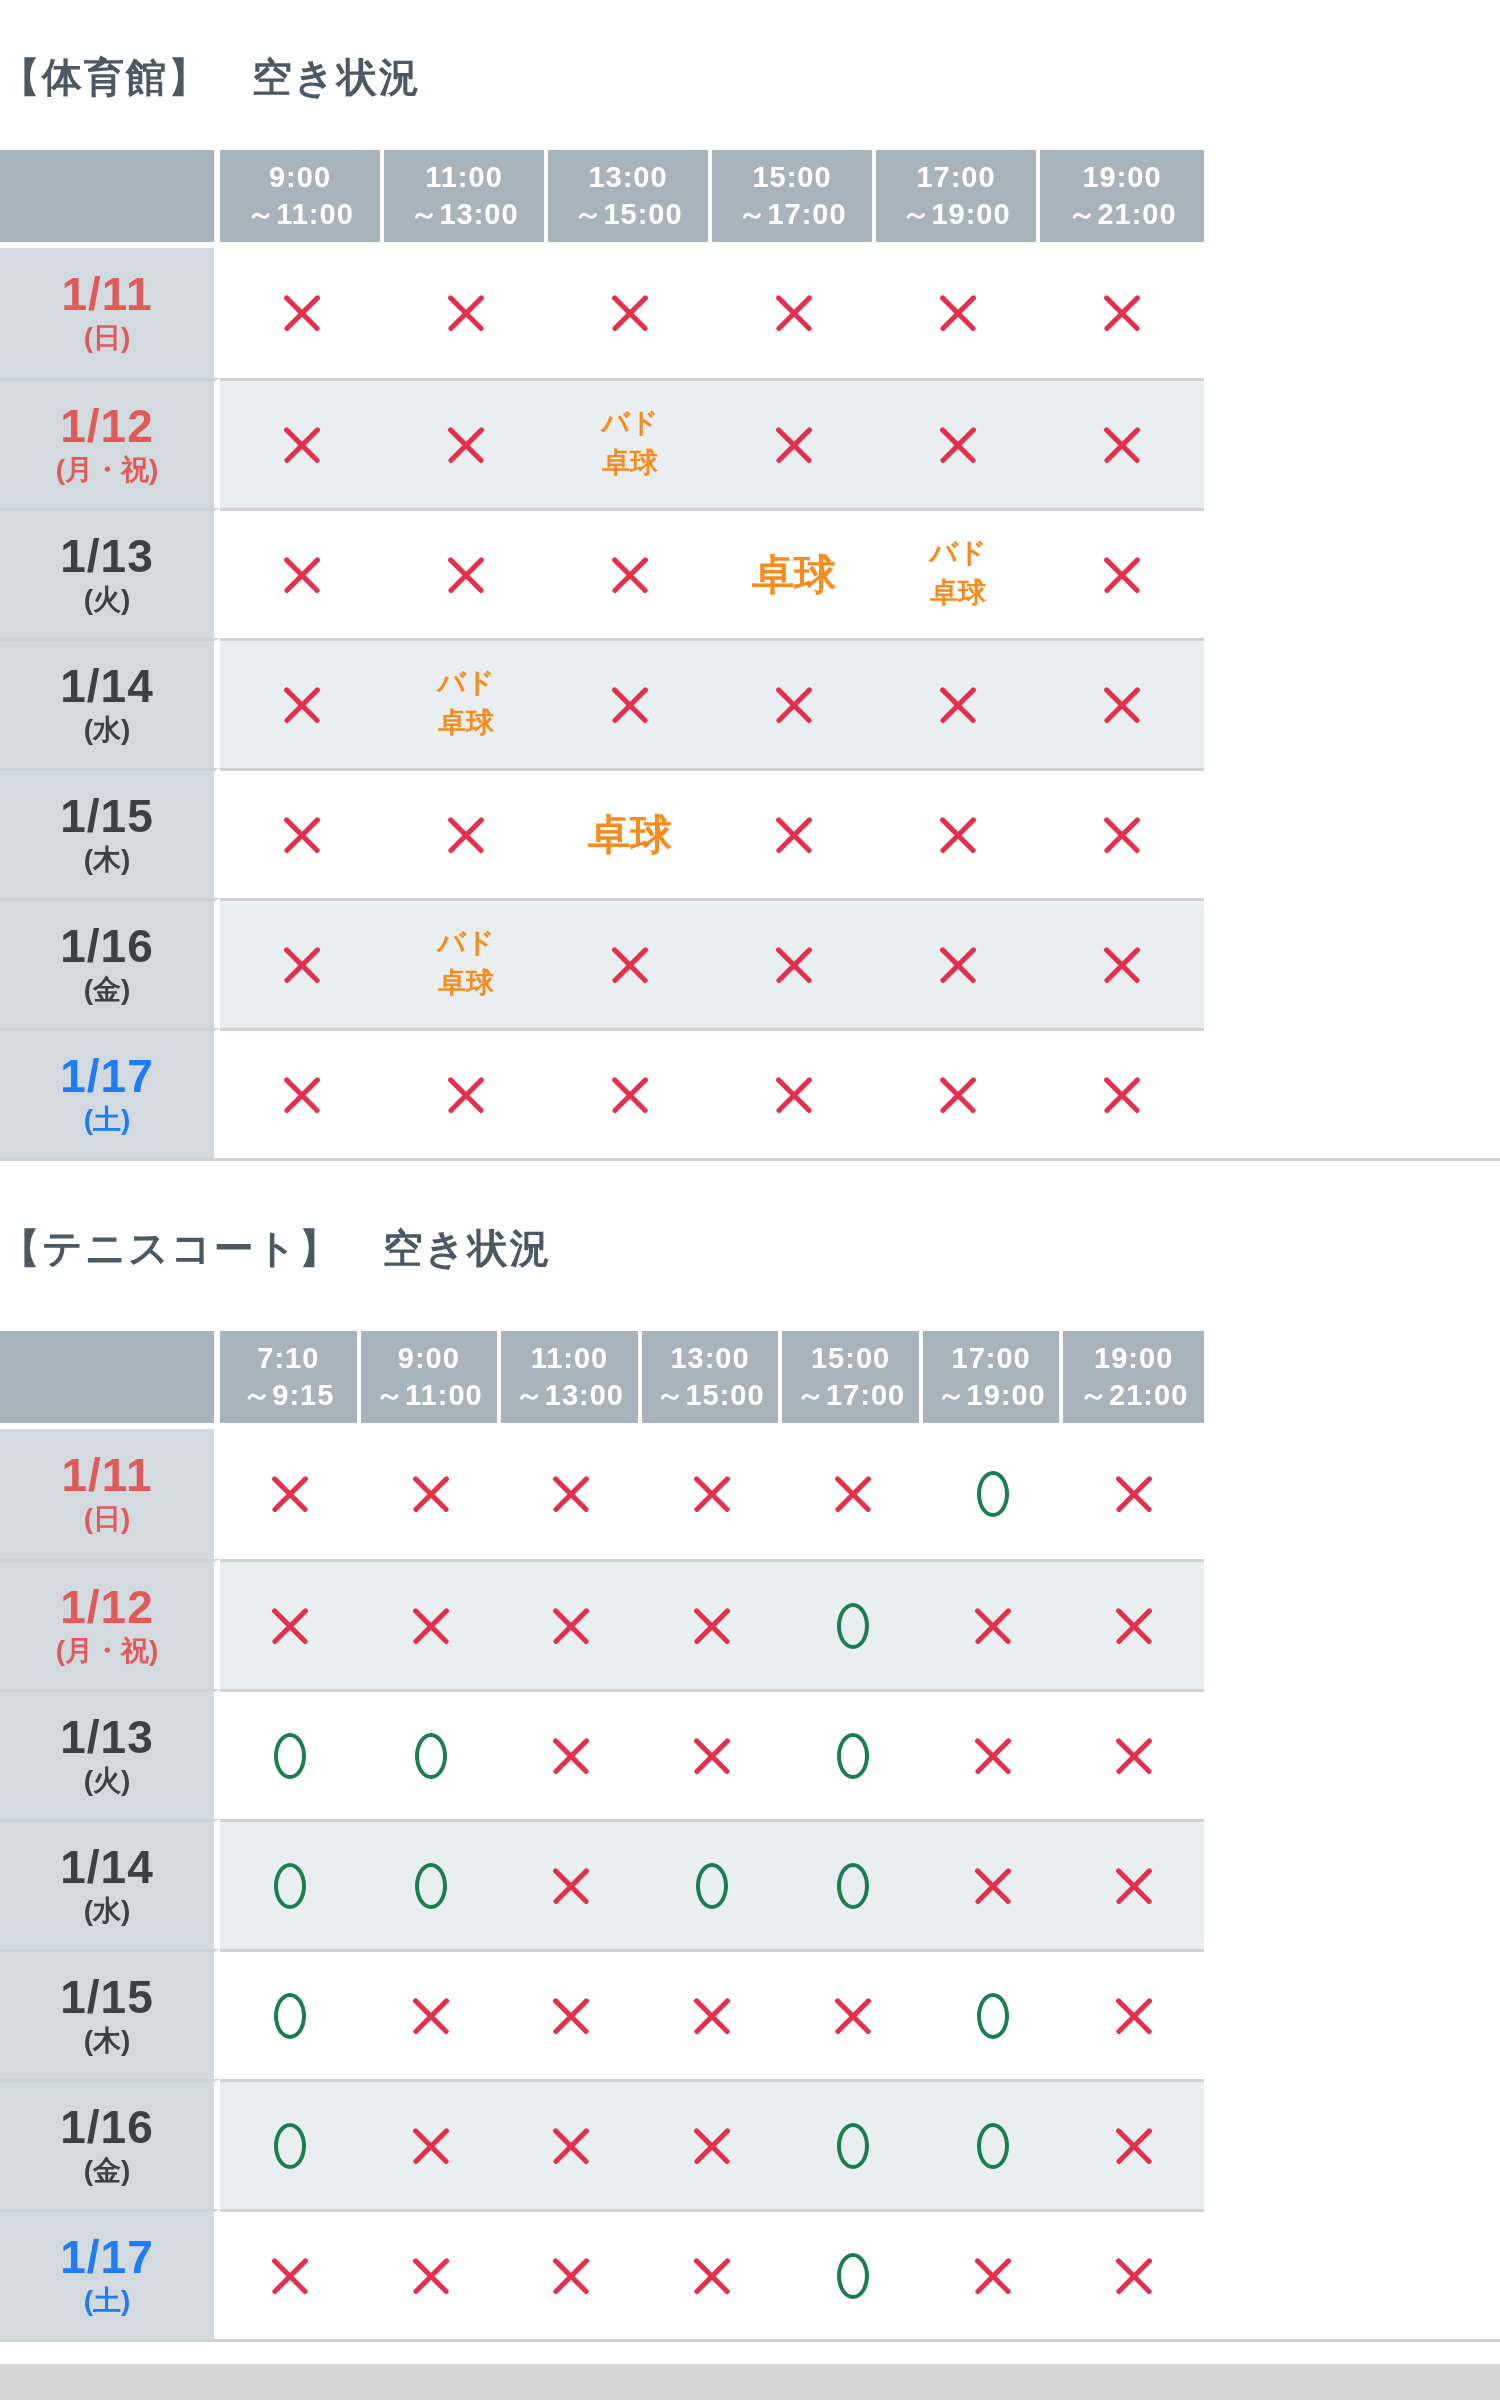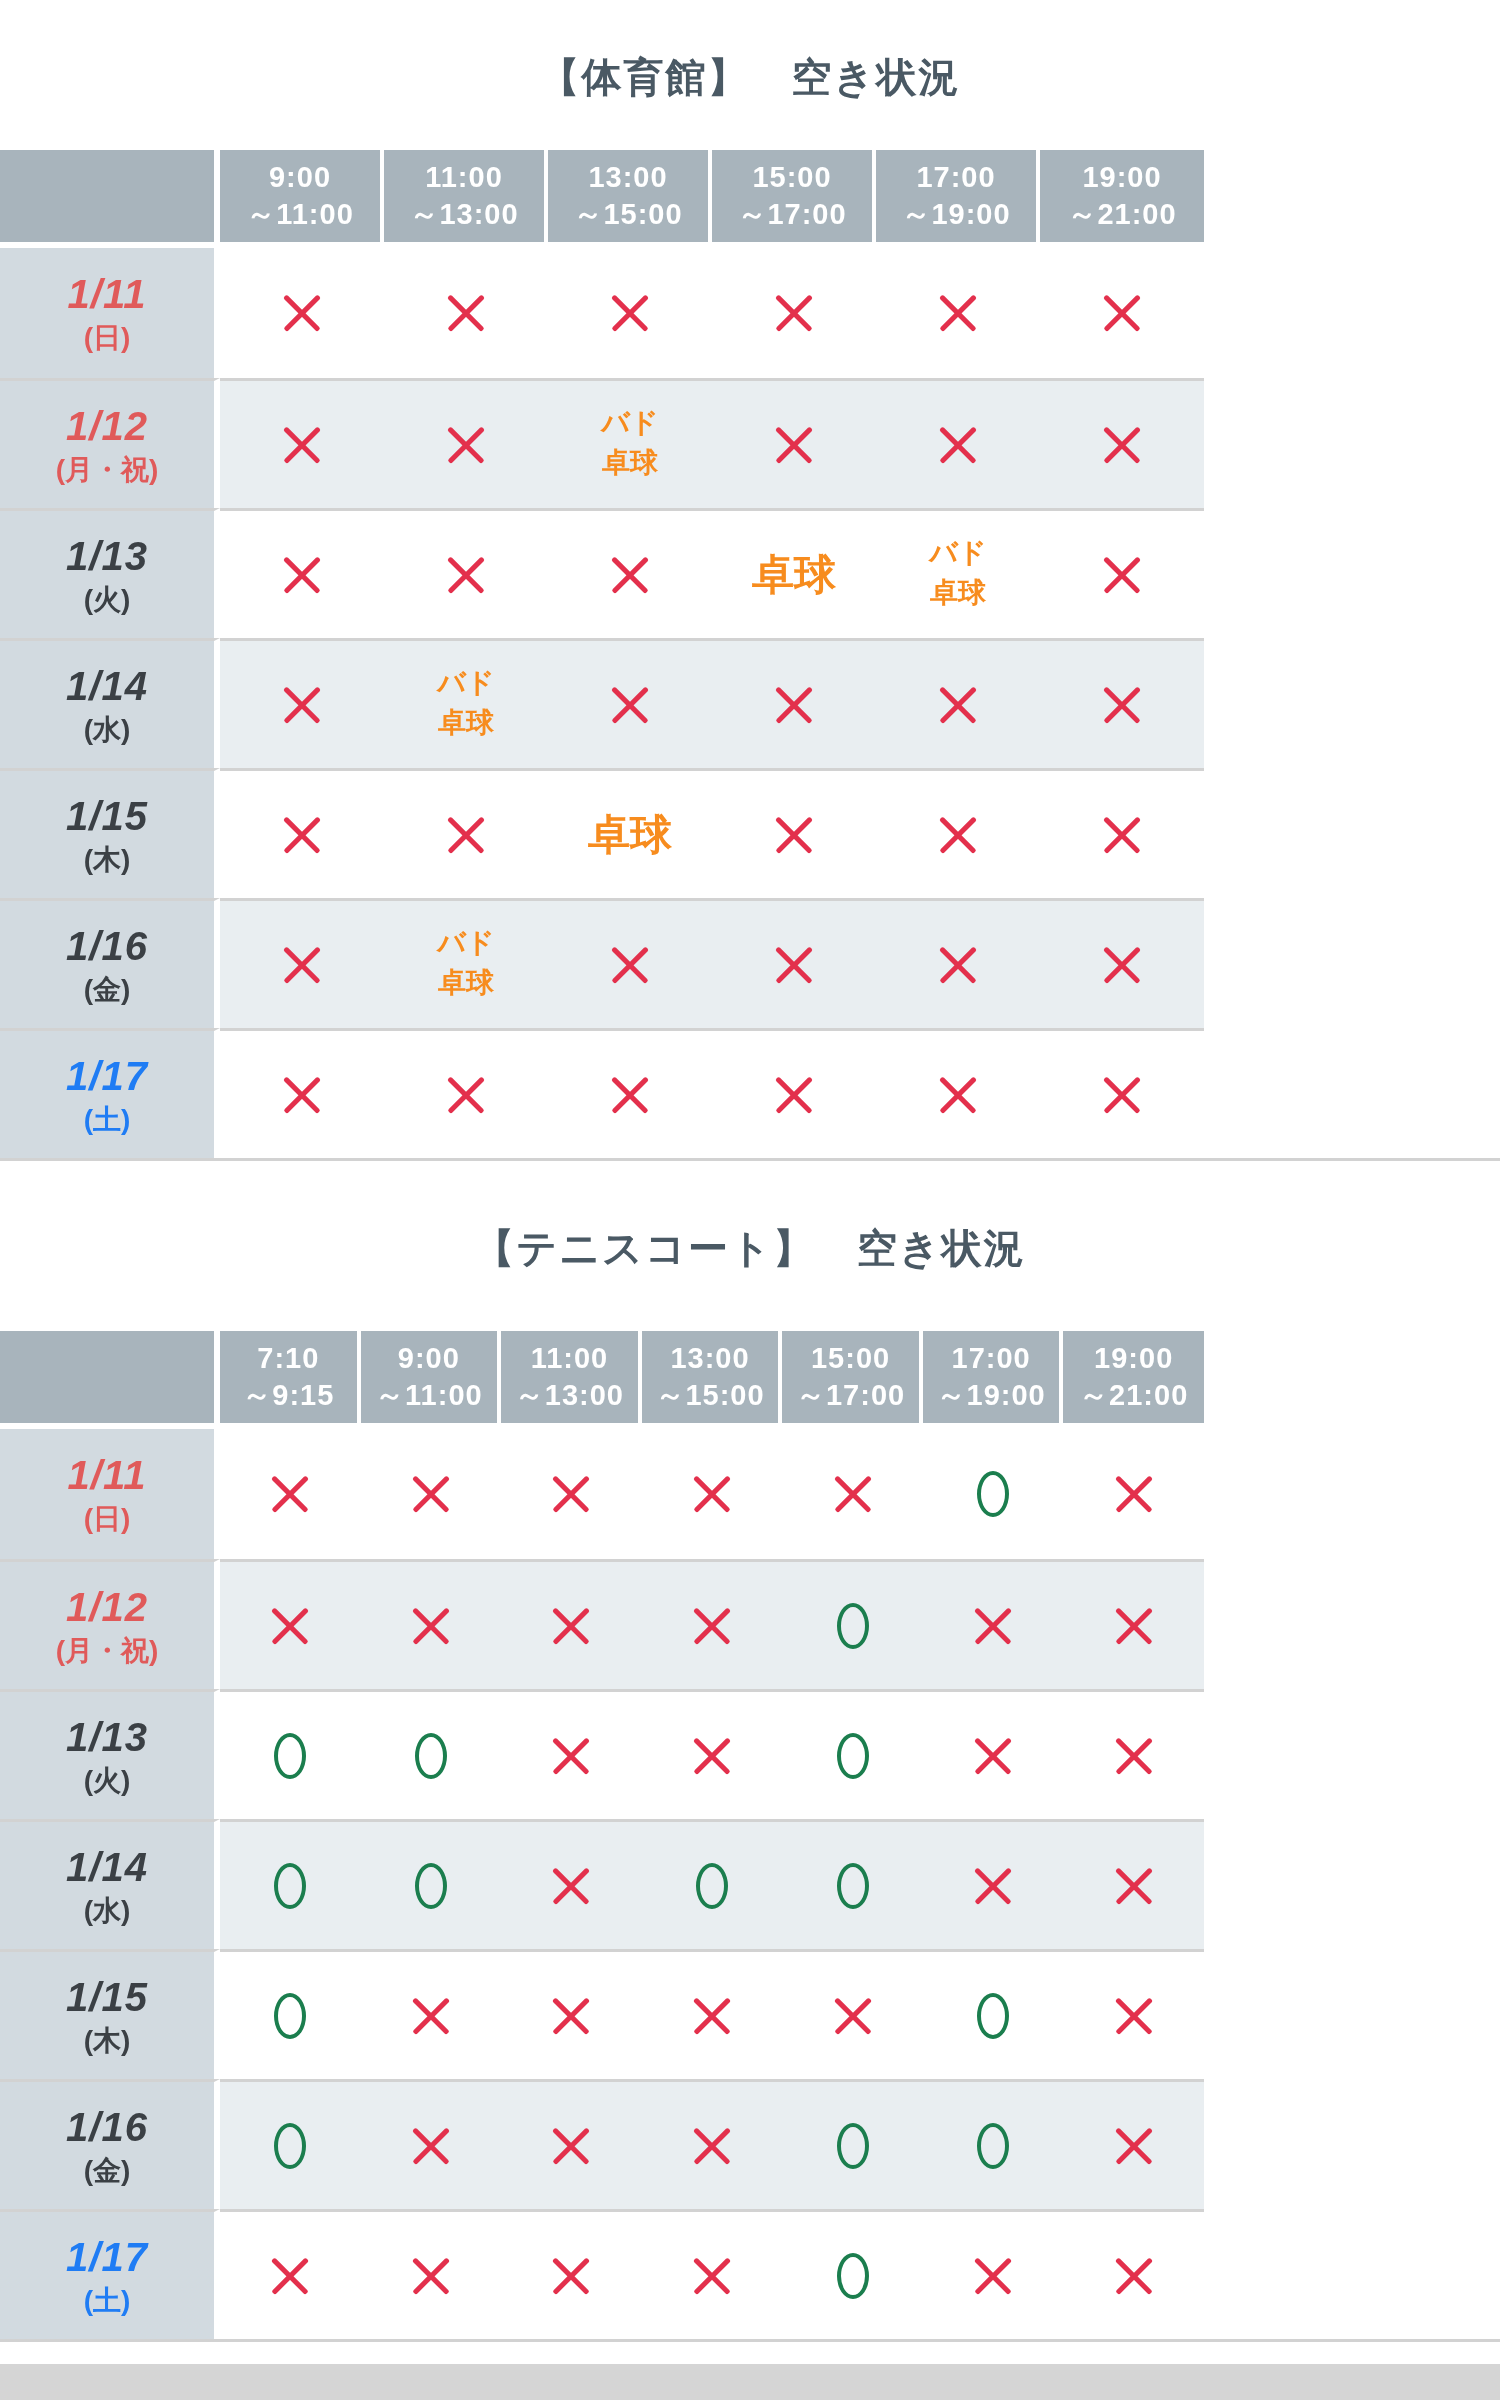--- a/index.html
+++ b/index.html
@@ -9,41 +9,41 @@
     --c-sep:#D2D2D2; --c-band:#D5D5D5;
   }
   *{box-sizing:border-box;}
   html,body{margin:0;padding:0;}
   body{
     width:1500px;height:2400px;background:#fff;
     font-family:"Liberation Sans","DejaVu Sans",sans-serif;
     font-weight:bold;overflow:hidden;
   }
   h2.title{
-    margin:0;padding:54px 0 50px;text-align:center;
+    margin:0;padding:54px 0 50px;
     font-size:40px;line-height:46px;letter-spacing:2px;
     color:var(--c-title);font-weight:bold;
   }
   h2.title.t2{padding:64px 0 60px;}
   .grid{display:grid;width:1204px;}
   .h-cell{
     background:var(--c-header-bg);
     border-bottom:6px solid #fff;border-right:4px solid #fff;
     display:flex;flex-direction:column;justify-content:center;align-items:center;
   }
   .h-cell.last{border-right:none;}
   .h-cell.corner{border-right:6px solid #fff;}
   .h-cell .l1,.h-cell .l2{
     color:var(--c-header-text);font-size:29px;line-height:37px;letter-spacing:1px;
   }
   .r-label{
     background:var(--c-label-bg);border-right:6px solid #fff;
     display:flex;flex-direction:column;justify-content:center;align-items:center;
   }
-  .r-label .date{font-size:40px;line-height:46px;letter-spacing:1px;font-style:italic;}
+  .r-label .date{font-size:46px;line-height:46px;letter-spacing:1px;}
   .r-label .wd{font-size:28px;line-height:34px;margin-top:4px;}
   .cell{
     background:var(--c-row-bg);
     display:flex;flex-direction:column;justify-content:center;align-items:center;
   }
   .cell.alt{background:var(--c-row-alt);}
   .sep{border-top:3px solid var(--c-sep);}
   .grid-wrap{border-bottom:3px solid var(--c-sep);}
   .xmark{position:relative;width:36px;height:36px;}
   .xmark::before,.xmark::after{

